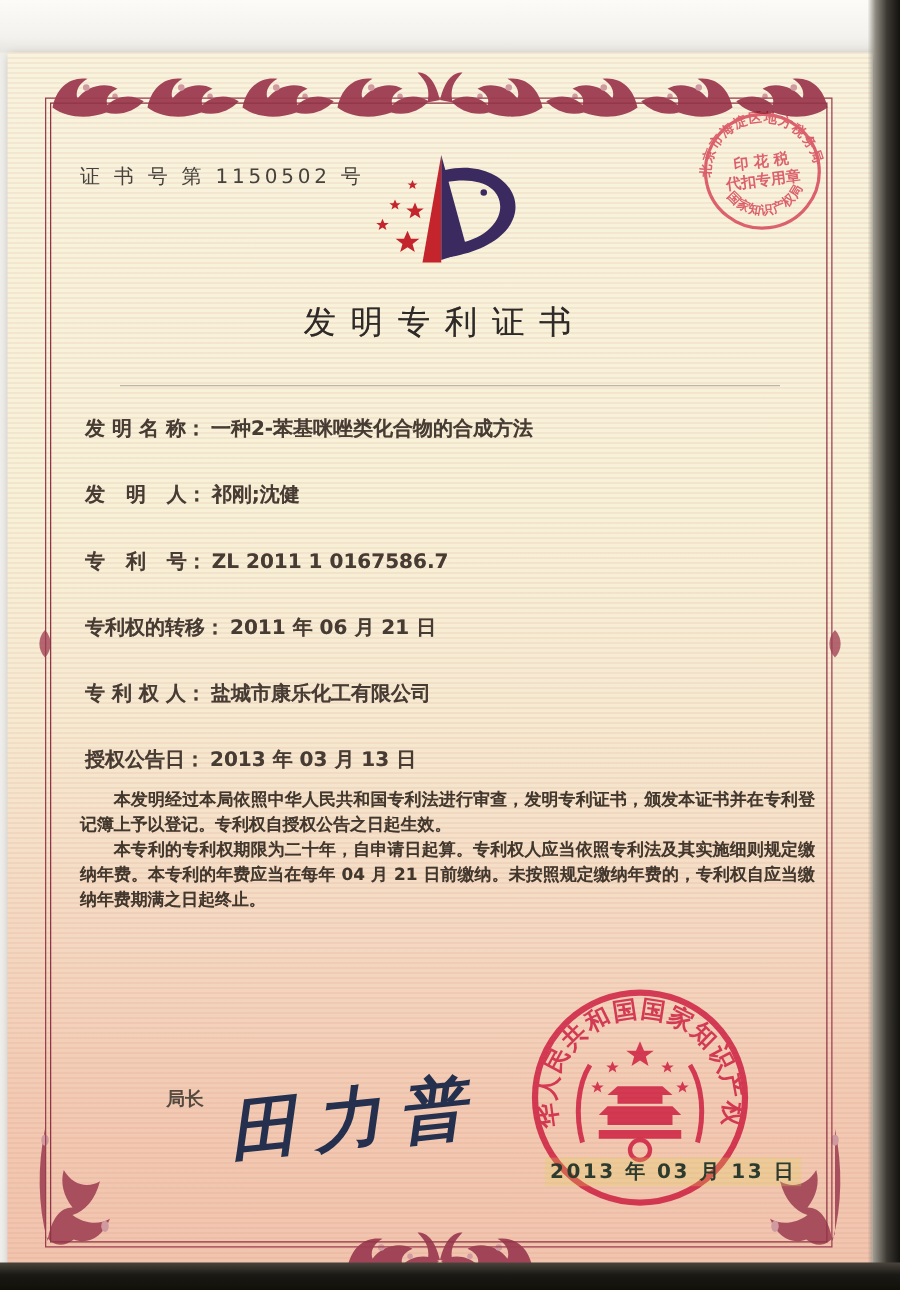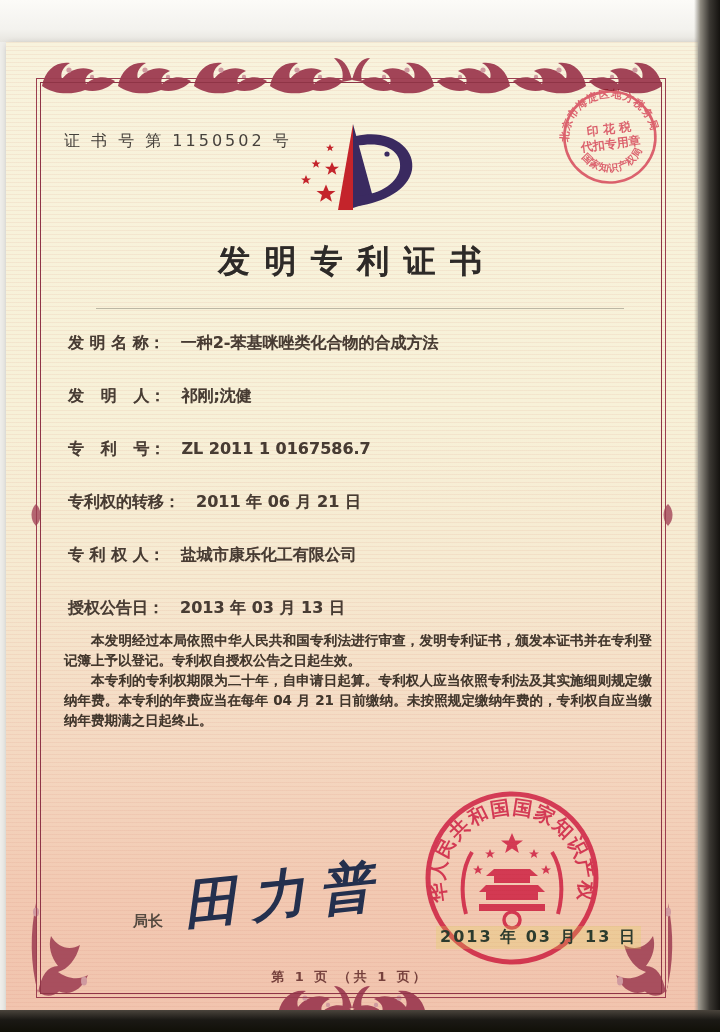--- a/index.html
+++ b/index.html
@@ -25,39 +25,39 @@
     border:1px solid #9c3e50;}
   .frame-inner{position:absolute;inset:3px;border:1.4px solid #8f3446;}
   .ornaments{position:absolute;left:0;top:0;width:692px;height:970px;pointer-events:none;}
 
   .cert-no{position:absolute;left:58px;top:89px;font-size:16px;letter-spacing:3px;
     color:#46413c;font-weight:400;white-space:pre;}
   .logo{position:absolute;left:284px;top:80px;width:130px;height:100px;}
   .tax-stamp{position:absolute;left:548px;top:40px;width:112px;height:112px;
     transform:rotate(-7deg);mix-blend-mode:multiply;opacity:.95;}
   .doc-title{position:absolute;left:30px;top:198px;width:628px;text-align:center;
-    font-size:32px;font-weight:bold;color:#2d2a28;letter-spacing:.45em;text-indent:.45em;
+    font-size:26px;font-weight:normal;color:#2d2a28;letter-spacing:.45em;text-indent:.45em;
     text-shadow:0 0 .5px rgba(60,40,40,.6);}
   .title-rule{position:absolute;left:90px;top:266px;width:528px;height:1px;
     background:#8d8678;opacity:.55;}
 
   .fields{position:absolute;left:62px;top:0;width:600px;}
   .field-row{position:absolute;left:0;white-space:nowrap;font-size:16px;font-weight:600;
     color:#473c33;text-shadow:0 0 .5px rgba(80,50,50,.45);}
   .field-label{white-space:pre;text-align:center;}
-  .field-value{white-space:pre;margin-left:16px;text-align:right;}
+  .field-value{white-space:pre;margin-left:4px;text-align:right;}
   .row-0{top:291px;} .row-1{top:344px;} .row-2{top:397px;}
   .row-3{top:450px;} .row-4{top:503px;} .row-5{top:556px;}
 
   .body-text{position:absolute;left:58px;top:588px;width:588px;
     font-size:13.5px;line-height:20px;color:#41372c;font-weight:600;
     text-align:justify;text-shadow:0 0 .4px rgba(80,50,50,.4);}
   .body-text p{margin:0;text-indent:2em;}
 
-  .sig-label{position:absolute;left:127px;top:828px;font-size:15px;font-weight:600;color:#564a40;margin-top:42px;}
+  .sig-label{position:absolute;left:127px;top:828px;font-size:15px;font-weight:600;color:#564a40;}
   .signature{position:absolute;left:150px;top:786px;width:240px;height:120px;}
   .seal{position:absolute;left:410px;top:740px;width:192px;height:192px;
     mix-blend-mode:multiply;opacity:.93;}
   .seal-date{position:absolute;left:430px;top:884px;font-size:16px;font-weight:bold;
     color:#2c3b2e;letter-spacing:2px;white-space:pre;background:rgba(226,214,86,.26);
     padding:1px 4px;}
   .footer{position:absolute;left:30px;top:926px;width:628px;text-align:center;
     font-size:13px;font-weight:600;color:#75403c;letter-spacing:3px;white-space:pre;}
 </style>
 </head>
@@ -203,18 +203,17 @@
       <rect x="-26" y="8" width="52" height="8"></rect>
       <rect x="-33" y="20" width="66" height="7"></rect>
       <circle cx="0" cy="36" r="8" fill="none" stroke="#dd3a6a" stroke-width="3.5"></circle>
       <path d="M-46,30 C-52,8 -50,-16 -40,-32" fill="none" stroke="#dd3a6a" stroke-width="4"></path>
       <path d="M46,30 C52,8 50,-16 40,-32" fill="none" stroke="#dd3a6a" stroke-width="4"></path>
     </g>
   </svg>
 
   <div class="seal-date">2013 年 03 月 13 日</div>
 
-  <div class="footer">第 1 页 （共 1 页）</div>
 
 </div>
 
 <div class="scan-right"></div>
 <div class="scan-bottom"></div>
 
 </body></html>

